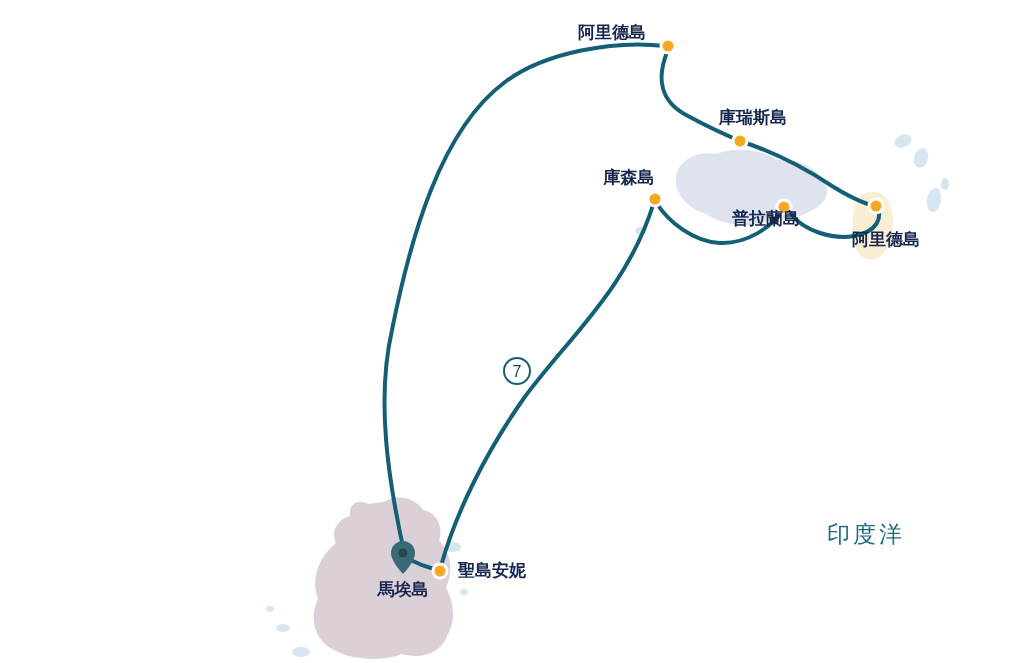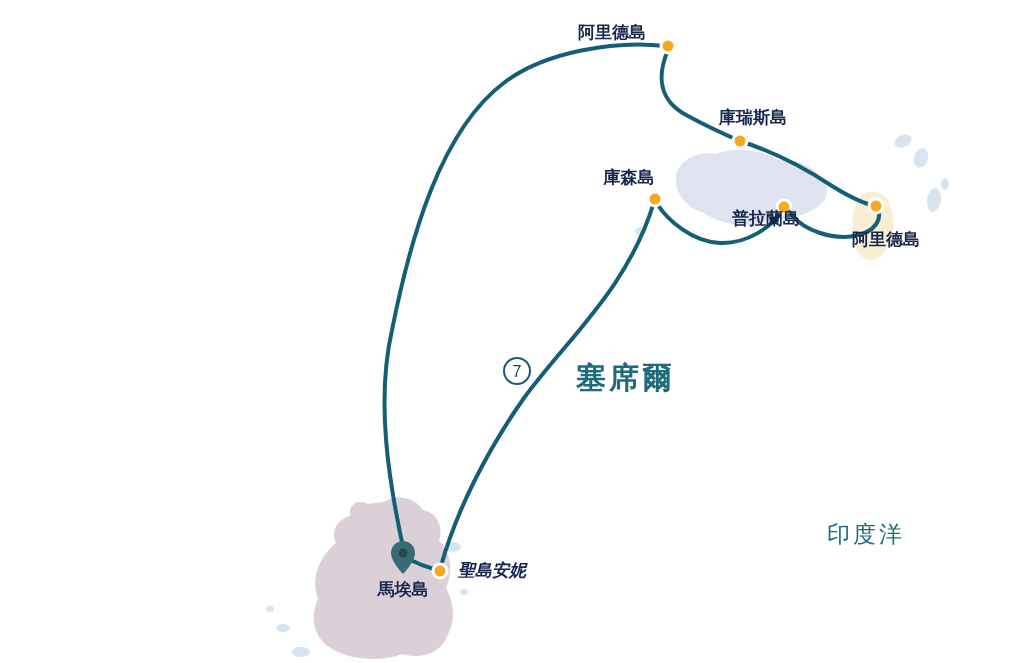--- a/index.html
+++ b/index.html
@@ -117,20 +117,19 @@
   <span class="label" style="left:578px; top:24px;">阿里德島</span>
 
   <span class="label center" style="left:753px; top:109px;">庫瑞斯島</span>
 
   <span class="label center" style="left:629px; top:169px;text-align:right;">庫森島</span>
 
   <span class="label center" style="left:766px; top:178px;margin-top:32px;">普拉蘭島</span>
 
   <span class="label center" style="left:886px; top:231px;">阿里德島</span>
 
-  <span class="label" style="left:458px; top:562px;font-style:italic;">聖島安妮</span>
+  <span class="label" style="left:458px; top:562px;">聖島安妮</span>
 
   <span class="label center" style="left:403px; top:581px;">馬埃島</span>
 
-  <span class="region-label" style="left:576px; top:363px;">塞席爾</span>
 
   <span class="ocean-label" style="left:788px; top:523px;margin-left:39px;">印度洋</span>
 </div>
 
 </body></html>

